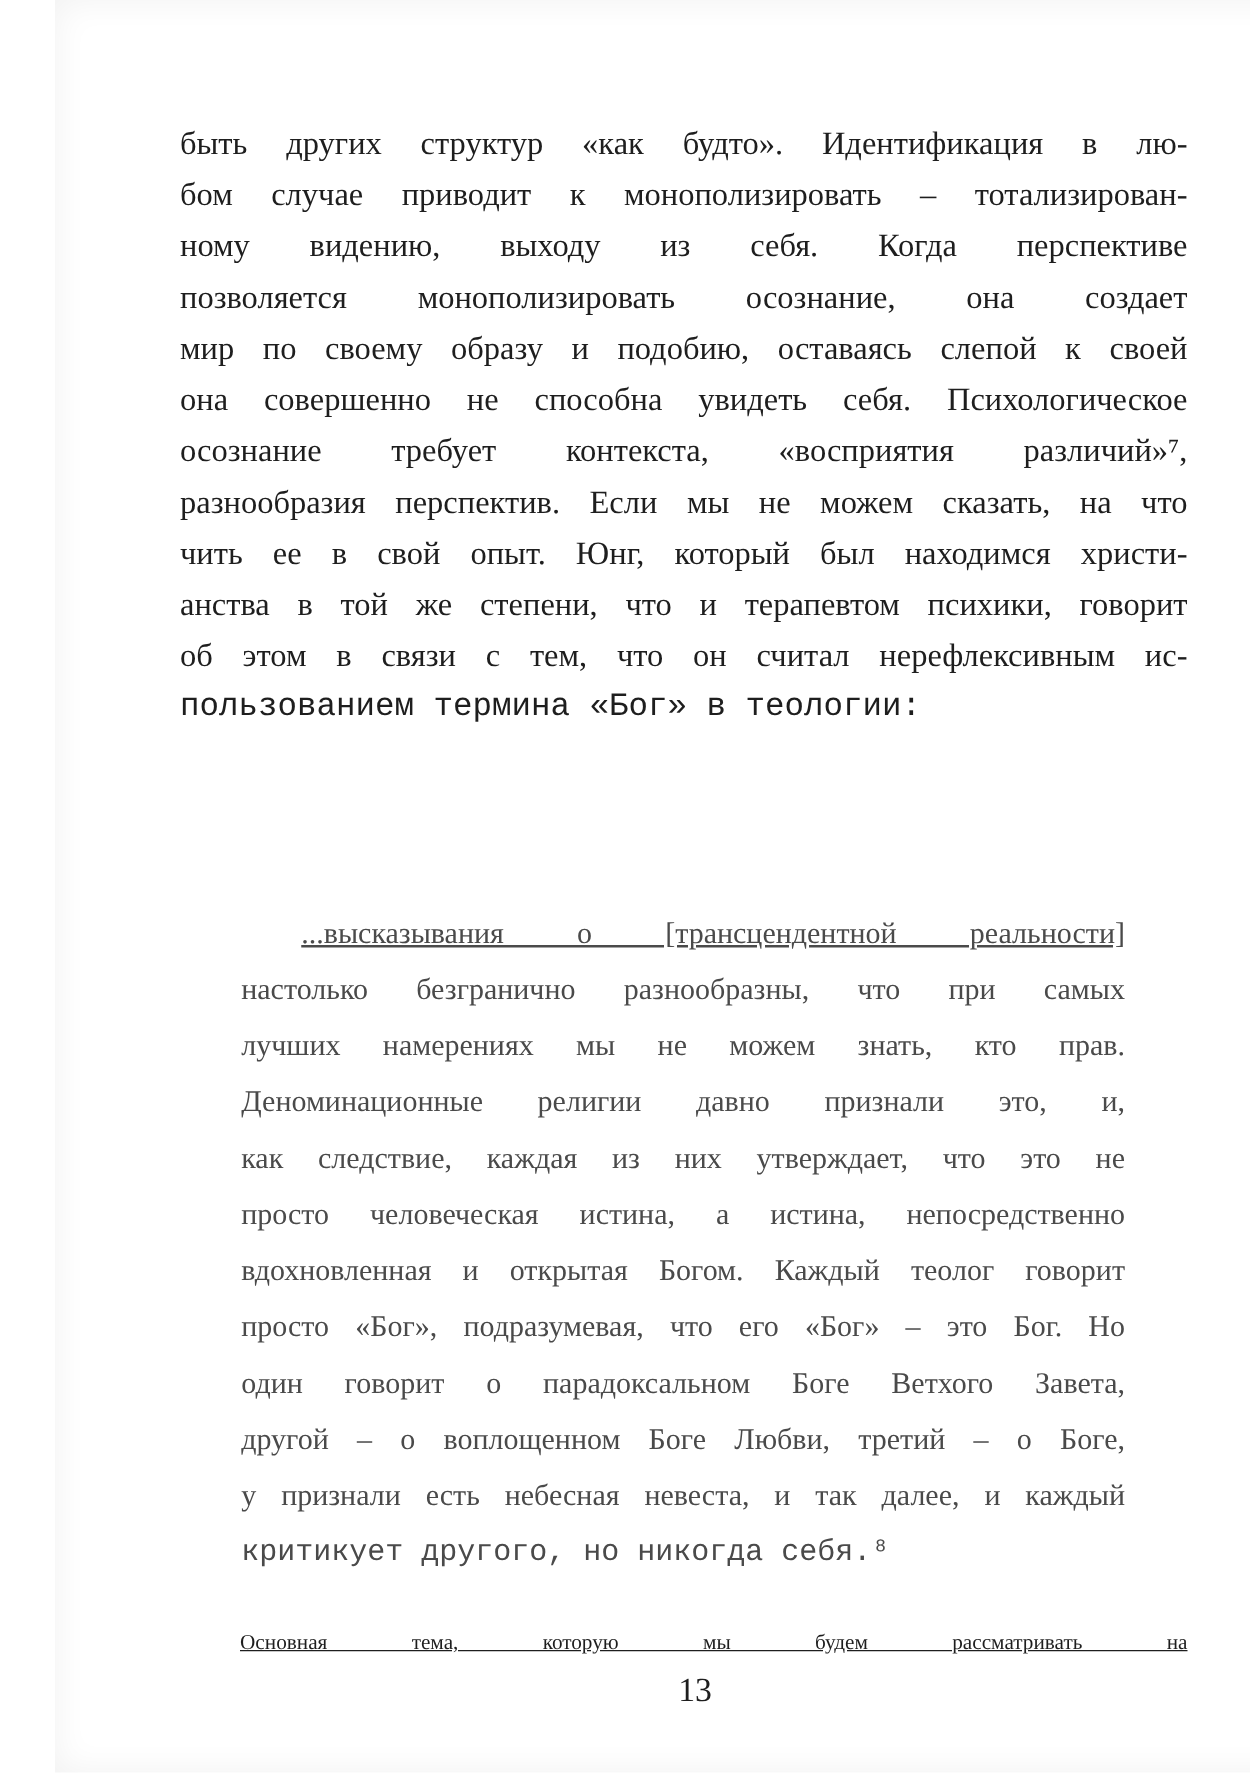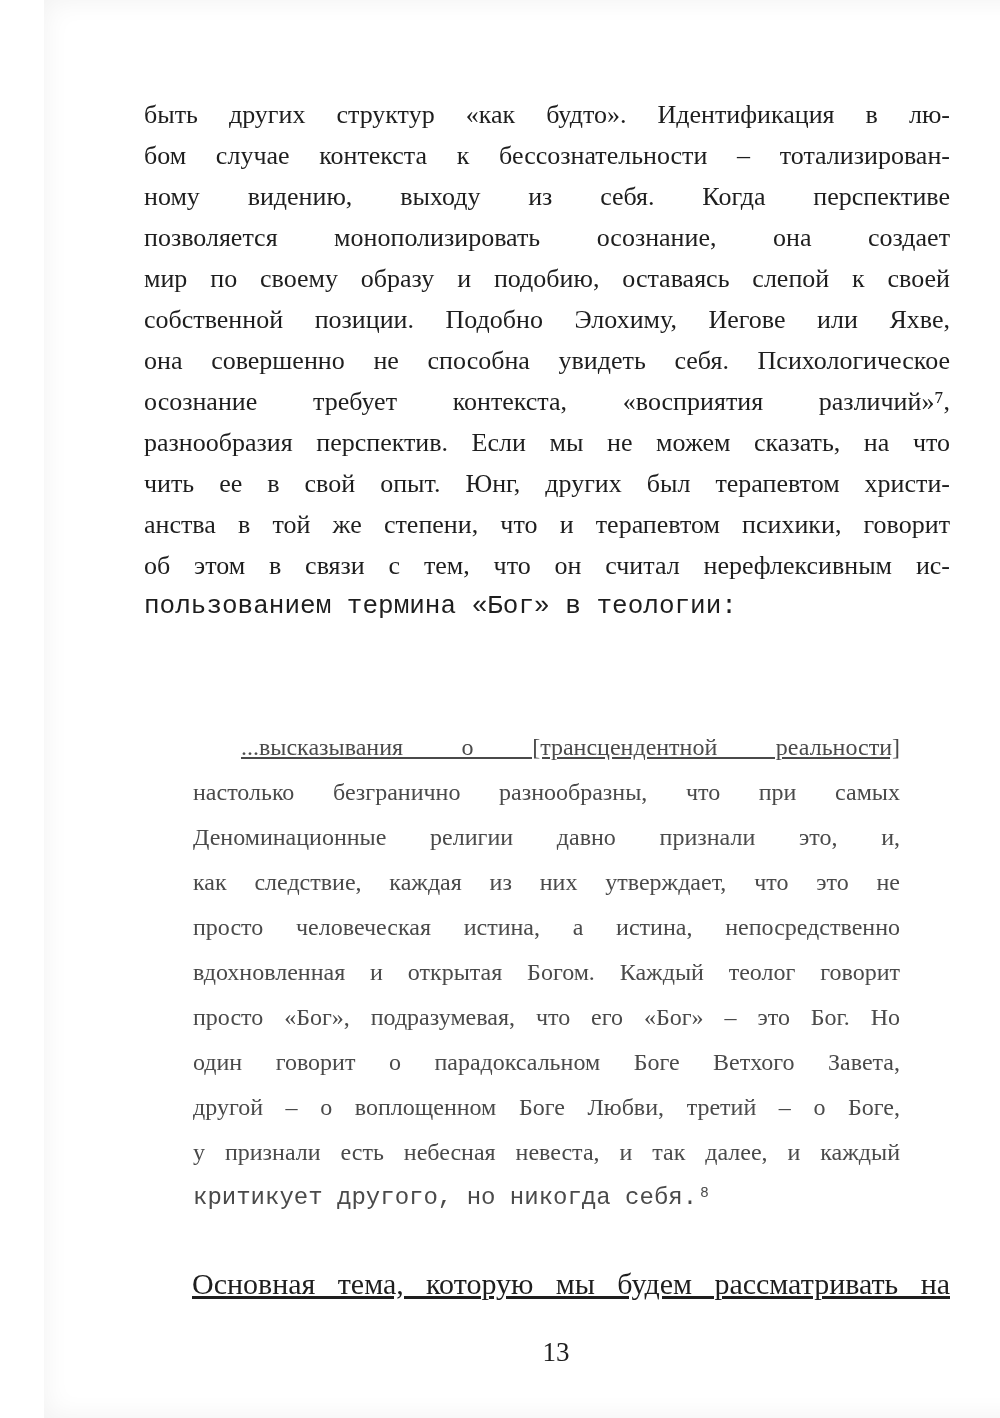--- a/index.html
+++ b/index.html
@@ -31,23 +31,23 @@
     left: 149px;
     top: 725px;
     width: 707px;
     font-size: 24px;
     line-height: 45px;
     color: #4a4a4a;
   }
   .para2 {
     position: absolute;
     left: 100px;
-    top: 1263px;
+    top: 1293px;
     width: 806px;
-    font-size: 30px;
+    font-size: 17px;
     line-height: 41px;
     color: #1e1e1e;
   }
   .line {
     text-align: justify;
     text-align-last: justify;
   }
   .line.para-end {
     text-align-last: left;
     font-family: Liberation Mono, monospace;
@@ -67,37 +67,37 @@
     color: #1e1e1e;
   }
 </style>
 </head>
 <body>
 
 <div class="page">
 
   <div class="para1">
     <div class="line">быть других структур «как будто». Идентификация в лю-</div>
-    <div class="line">бом случае контекста к бессознательности – тотализирован-</div>
+    <div class="line">бом случае приводит к монополизировать – тотализирован-</div>
     <div class="line">ному видению, выходу из себя. Когда перспективе</div>
     <div class="line">позволяется монополизировать осознание, она создает</div>
     <div class="line">мир по своему образу и подобию, оставаясь слепой к своей</div>
-    <div class="line">собственной позиции. Подобно Элохиму, Иегове или Яхве,</div>
     <div class="line">она совершенно не способна увидеть себя. Психологическое</div>
     <div class="line">осознание требует контекста, «восприятия различий»⁷,</div>
     <div class="line">разнообразия перспектив. Если мы не можем сказать, на что</div>
-    <div class="line">чить ее в свой опыт. Юнг, других был терапевтом христи-</div>
+    <div class="line">чить ее в свой опыт. Юнг, который был находимся христи-</div>
     <div class="line">анства в той же степени, что и терапевтом психики, говорит</div>
     <div class="line">об этом в связи с тем, что он считал нерефлексивным ис-</div>
     <div class="line para-end">пользованием термина «Бог» в теологии:</div>
   </div>
 
   <div class="quote">
     <div class="line first-indent">...высказывания о [трансцендентной реальности]</div>
     <div class="line">настолько безгранично разнообразны, что при самых</div>
+    <div class="line">лучших намерениях мы не можем знать, кто прав.</div>
     <div class="line">Деноминационные религии давно признали это, и,</div>
     <div class="line">как следствие, каждая из них утверждает, что это не</div>
     <div class="line">просто человеческая истина, а истина, непосредственно</div>
     <div class="line">вдохновленная и открытая Богом. Каждый теолог говорит</div>
     <div class="line">просто «Бог», подразумевая, что его «Бог» – это Бог. Но</div>
     <div class="line">один говорит о парадоксальном Боге Ветхого Завета,</div>
     <div class="line">другой – о воплощенном Боге Любви, третий – о Боге,</div>
     <div class="line">у признали есть небесная невеста, и так далее, и каждый</div>
     <div class="line para-end">критикует другого, но никогда себя.⁸</div>
   </div>

